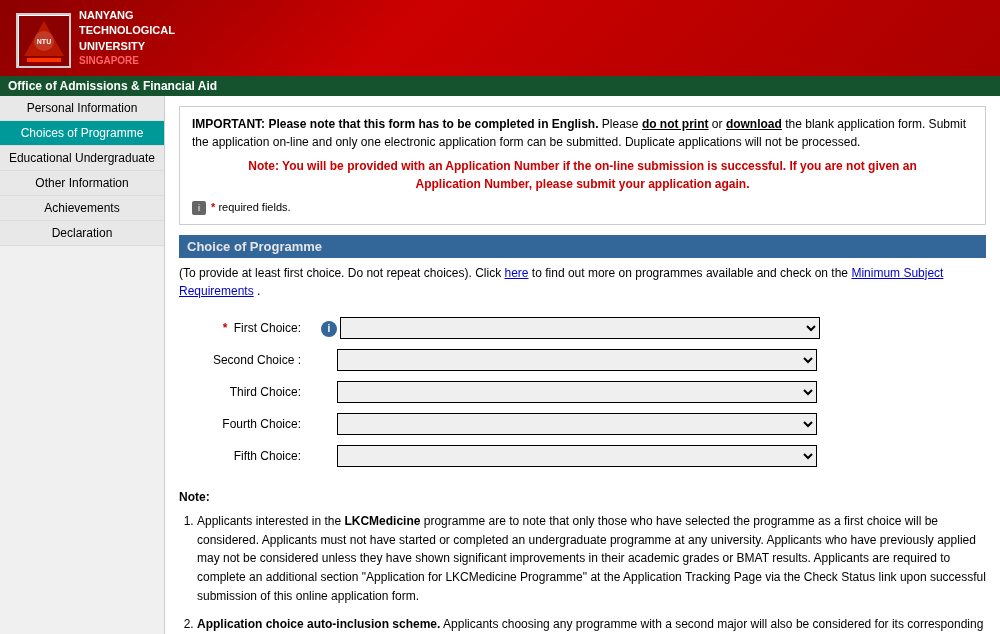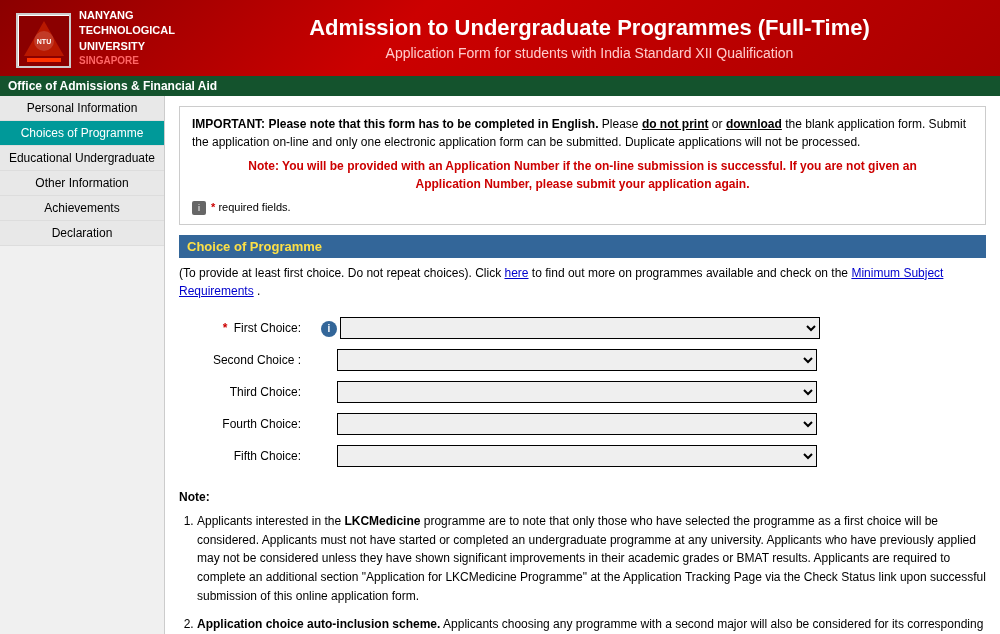--- a/index.html
+++ b/index.html
@@ -126,21 +126,21 @@
       font-size: 9px;
       text-align: center;
       line-height: 14px;
       border-radius: 2px;
       margin-right: 2px;
     }
 
     
     .section-header {
       background: #336699;
-      color: #fde047;
+      color: #e5e5e5;
       padding: 4px 8px;
       font-size: 13px;
       font-weight: bold;
       margin-bottom: 6px;
     }
 
     
     .instruction-line {
       font-size: 12px;
       margin-bottom: 12px;
@@ -221,24 +221,20 @@
         <text x="25" y="28" text-anchor="middle" font-size="7" fill="#fff" font-weight="bold">NTU</text>
         <rect x="8" y="42" width="34" height="4" fill="#ff3300"></rect>
       </svg>
     </div>
     <div class="uni-name">
       <div>NANYANG</div>
       <div>TECHNOLOGICAL</div>
       <div>UNIVERSITY</div>
       <div class="singapore">SINGAPORE</div>
     </div>
-  </div>
-  <div class="header-title">
-    <h1>Admission to Undergraduate Programmes (Full-Time)</h1>
-    <h2>Application Form for students with India Standard XII Qualification</h2>
   </div>
 </div>
 
 <div class="office-bar">
   <span>Office of Admissions &amp; Financial Aid</span>
 </div>
 
 <div class="main-layout">
 
   <div class="sidebar">

